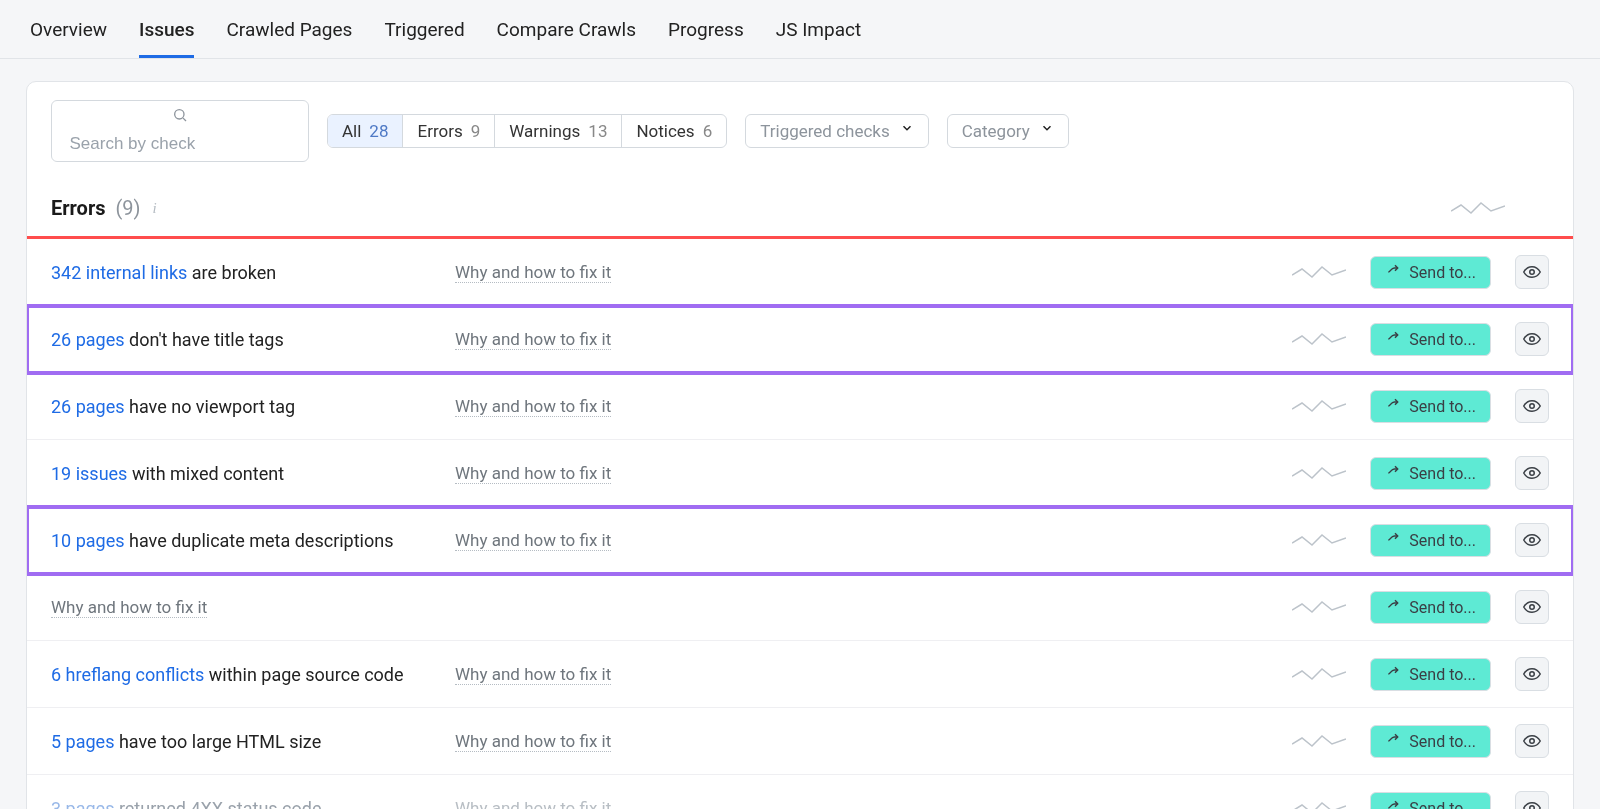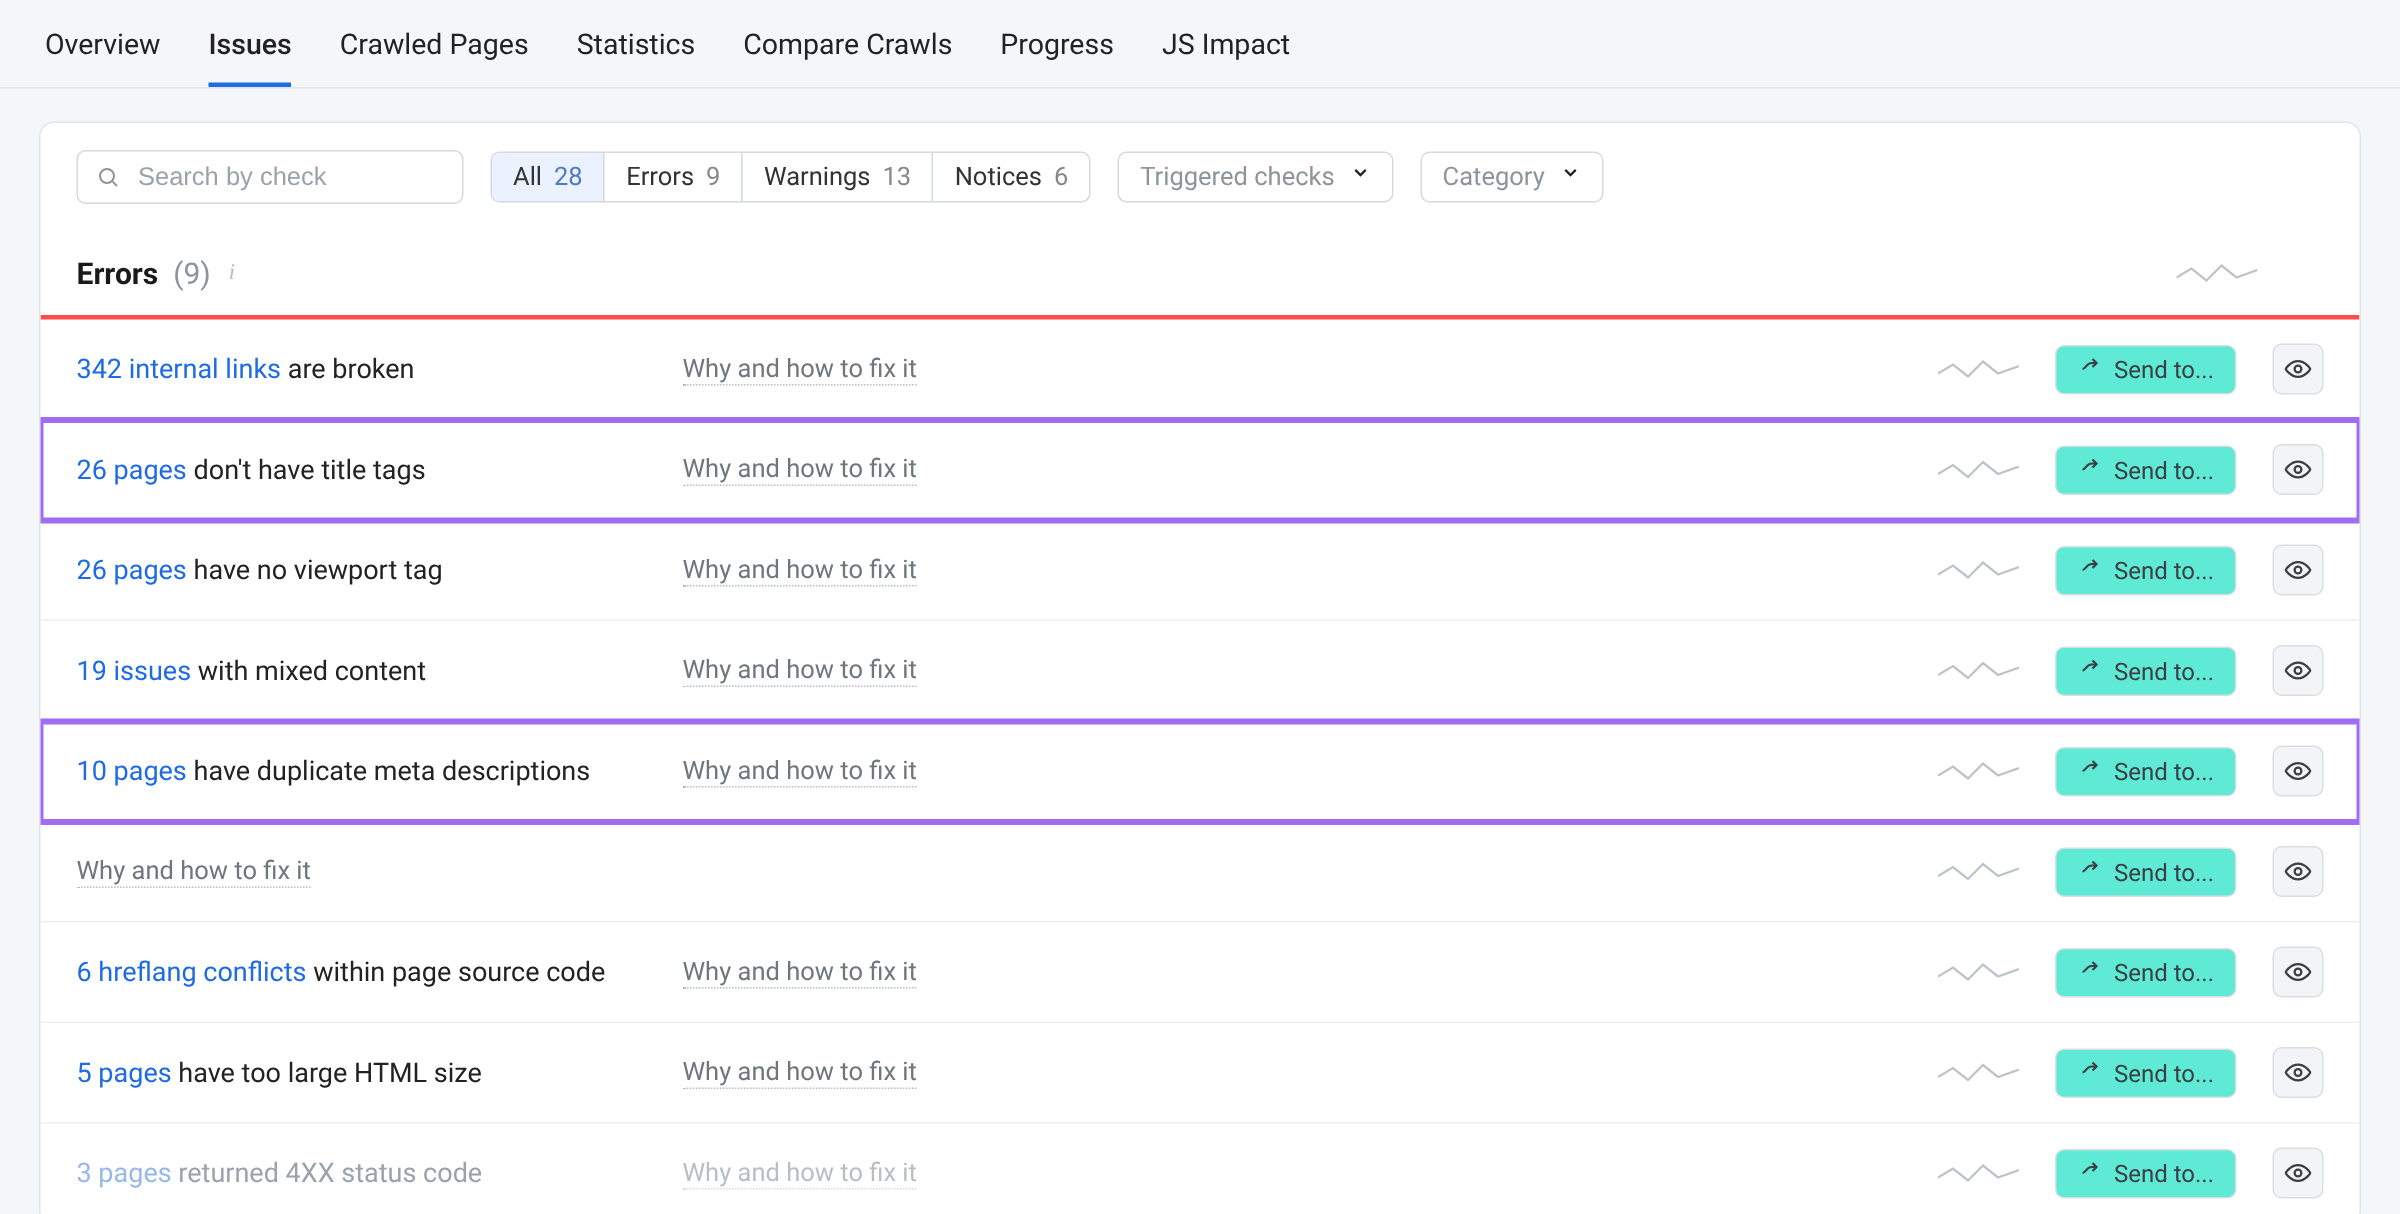--- a/index.html
+++ b/index.html
@@ -41,20 +41,21 @@
   }
   .search-wrap {
     display: flex;
     align-items: center;
     border: 1px solid #d4d9de;
     border-radius: 6px;
     padding: 6px 12px;
     width: 258px;
     color: #6c7680;
     gap: 10px;
+    flex-direction: column;
   }
   .search-wrap input {
     border: none;
     outline: none;
     font-size: 17px;
     flex: 1;
     background: transparent;
     color: #222;
   }
   .search-wrap input::placeholder { color: #9aa2ab; }
@@ -161,21 +162,21 @@
   .row.faded .why { color: #b8bec4; border-bottom-color: #d8dde2; }
   svg { display: block; }
 </style>
 </head>
 <body>
 
 <div class="tabs" id="tabs">
     <div class="tab">Overview</div>
     <div class="tab active">Issues</div>
     <div class="tab">Crawled Pages</div>
-    <div class="tab">Statistics</div>
+    <div class="tab">Triggered</div>
     <div class="tab">Compare Crawls</div>
     <div class="tab">Progress</div>
     <div class="tab">JS Impact</div>
   </div>
 
 <div class="card">
   <div class="toolbar">
     <div class="search-wrap">
       <span>
         <svg width="16" height="16" viewBox="0 0 24 24" fill="none" stroke="#8d949c" stroke-width="2">

